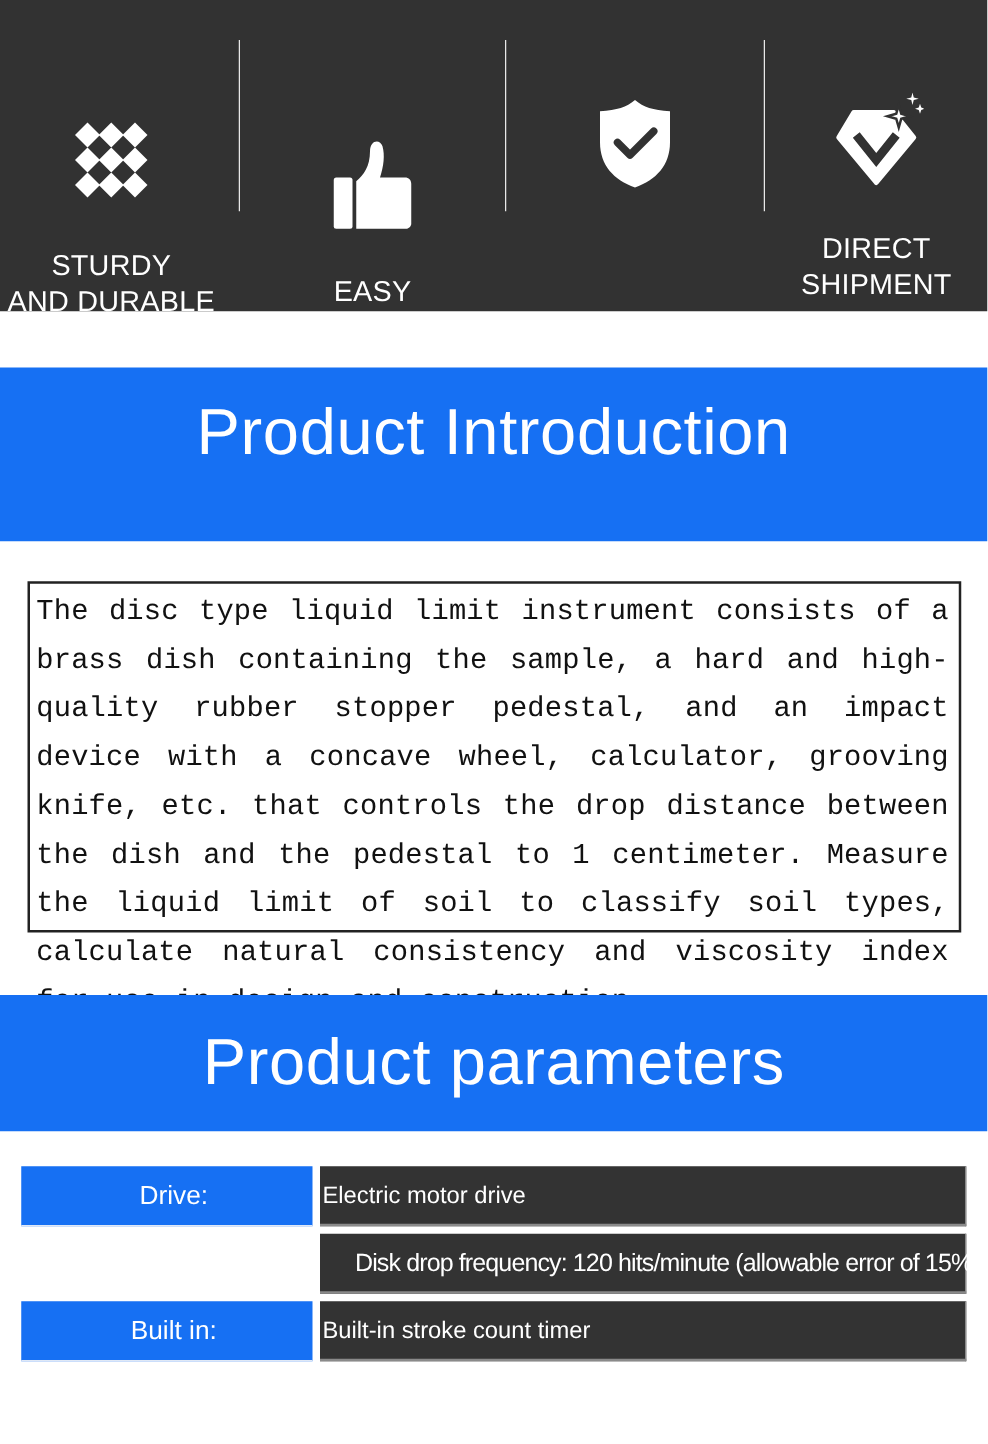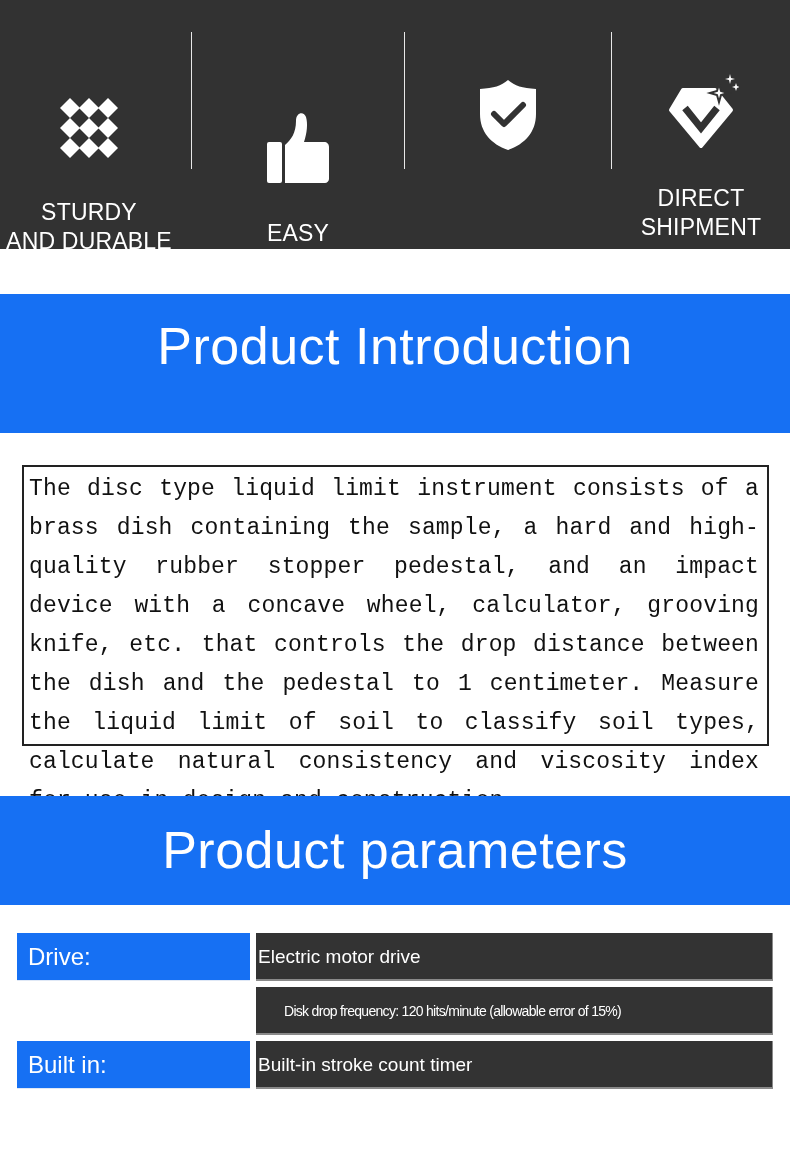--- a/index.html
+++ b/index.html
@@ -46,29 +46,30 @@
     }
     .intro-box p {
       font-size: 23px; line-height: 39px; color: #111111;
       text-align: justify; letter-spacing: 0.15px;
     }
 
     
     .param-row { position: absolute; left: 17px; width: 756px; height: 48px; }
     .param-label {
       position: absolute; left: 0; top: 0; width: 233px; height: 48px;
-      background: #1670f3; color: #ffffff; font-size: 24px; line-height: 48px; padding-left: 11px;
+      background: #1670f3; color: #ffffff; font-size: 21px; line-height: 48px; padding-left: 11px;
       border-bottom: 1px solid #dfe8f6;
+      text-align: center;
     }
     .param-value {
       position: absolute; left: 239px; top: 0; width: 517px; height: 48px;
       background: #333333; color: #ffffff; font-size: 19px; line-height: 48px; padding-left: 2px;
       border-bottom: 2px solid #8a8a8a; border-right: 1px solid #8a8a8a; white-space: nowrap;
     }
-    .param-value.tight { letter-spacing: -0.7px; font-size: 14px; padding-left: 28px; }
+    .param-value.tight { letter-spacing: -0.7px; font-size: 20px; padding-left: 28px; }
   </style>
 </head>
 <body>
 
 <section class="features">
   <div class="feature" style="left:0; width:178px;margin-top:14px;">
     <svg class="icon" viewBox="0 0 76 80">
       <g fill="#ffffff">
         <polygon points="19,10 29,20 19,30 9,20"></polygon>
         <polygon points="38,10 48,20 38,30 28,20"></polygon>

